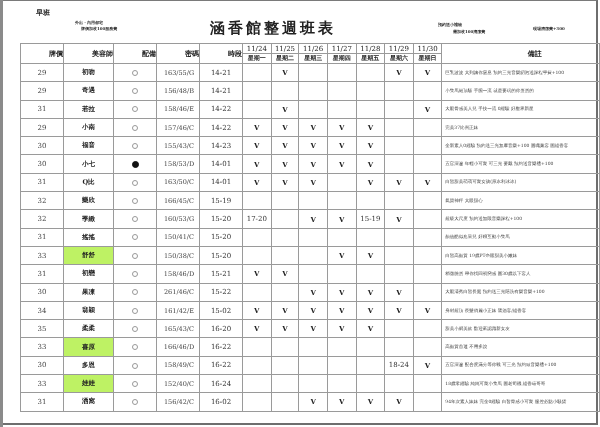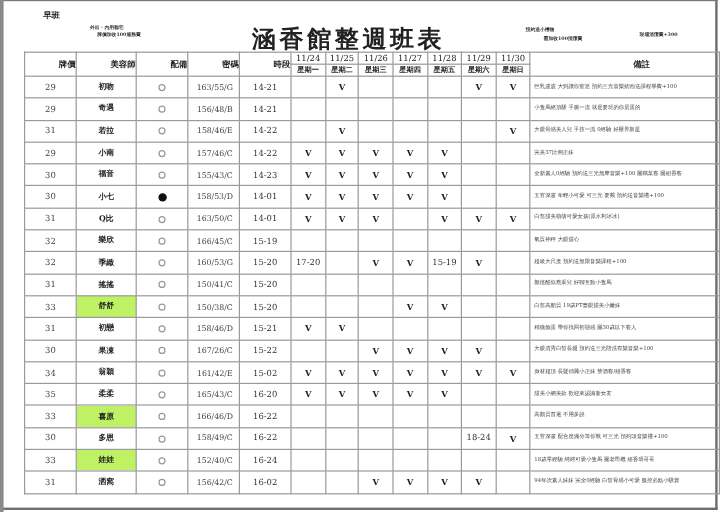--- a/index.html
+++ b/index.html
@@ -2,21 +2,21 @@
 <html><head>
 <meta charset="utf-8">
 <style>
   html, body { margin:0; padding:0; background:#ffffff; }
   body { width:600px; height:427px; position:relative; overflow:hidden; font-family:"DejaVu Serif", serif; color:#222; }
   .frame { position:absolute; left:0; top:0; width:598px; height:425px; border:1px solid #7a7a7a; border-right:2px solid #6e6e6e; border-bottom:2px solid #6e6e6e; box-sizing:border-box; }
   .frame-left { position:absolute; left:0; top:0; width:3px; height:427px; background:#8a8a8a; }
   .shift { position:absolute; left:36px; top:8px; font-size:7px; font-weight:bold; }
   .note-left { position:absolute; left:75px; top:20px; font-size:4px; line-height:6px; font-weight:bold; color:#333; }
   .note-left .l2 { padding-left:6px; }
-  .title { position:absolute; left:210px; top:19px; font-size:20px; font-weight:bold; letter-spacing:3px; }
+  .title { position:absolute; left:210px; top:19px; font-size:15px; font-weight:bold; letter-spacing:3px; }
   .note-right { position:absolute; left:438px; top:21px; font-size:4px; line-height:7px; font-weight:bold; color:#333; }
   .note-right .l2 { padding-left:15px; }
   .note-far { position:absolute; left:533px; top:26px; font-size:4px; font-weight:bold; color:#333; }
   table { position:absolute; left:20px; top:43px; border-collapse:collapse; table-layout:fixed; }
   td, th { border:1px solid #9a9a9a; padding:0; text-align:center; font-weight:normal; overflow:hidden; white-space:nowrap; }
   th { font-size:7px; font-weight:bold; height:9px; }
   th.hd { font-size:7px;padding-left:28px; }
   th .d { font-size:7px; font-weight:normal; }
   tbody td { height:17.3px; font-size:7px; }
   td.num { color:#444; }
@@ -268,21 +268,21 @@
         <td class="vt"></td>
         <td class="vt"></td>
         <td class="vt"></td>
         <td class="vt"></td>
         <td class="remark">稍微臉蛋 帶你找回初戀感 圖30歲以下客人</td>
       </tr>
       <tr>
         <td class="num">30</td>
         <td class="name">果凍</td>
         <td><span class="circle"></span></td>
-        <td class="code">167/26/C</td>
+        <td class="code">261/46/C</td>
         <td class="time">15-22</td>
         <td class="vt"></td>
         <td class="vt"></td>
         <td class="v">V</td>
         <td class="v">V</td>
         <td class="v">V</td>
         <td class="v">V</td>
         <td class="vt"></td>
         <td class="remark">大眼清秀白皙長腿 預約送三光陪洗有樂音樂+100</td>
       </tr>

